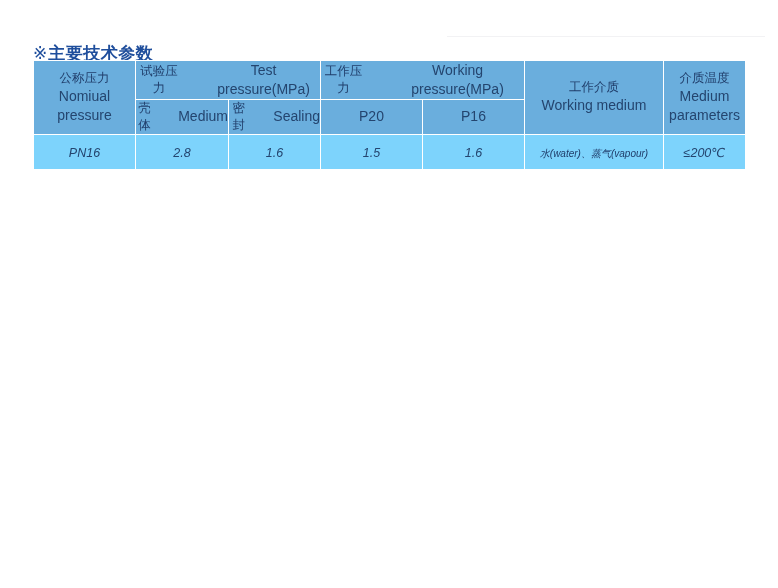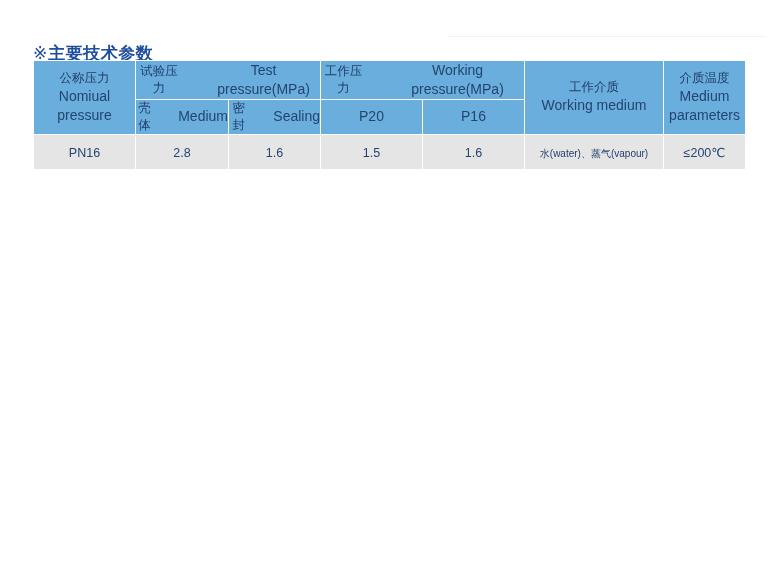--- a/index.html
+++ b/index.html
@@ -71,22 +71,23 @@
   }
   .hd {
     background: #6aaedd;
     height: 27px;
   }
   .hd-tall {
     background: #6aaedd;
     height: 51px;
   }
   .dt {
-    background: #e5e5e5;
+    background: #7dd3fc;
     height: 34px;
+    font-style: italic;
   }
 
   .cn {
     font-size: 12.5px;
     color: #203e6b;
     line-height: 1.35;
   }
   .en {
     font-size: 14px;
     color: #24456f;

